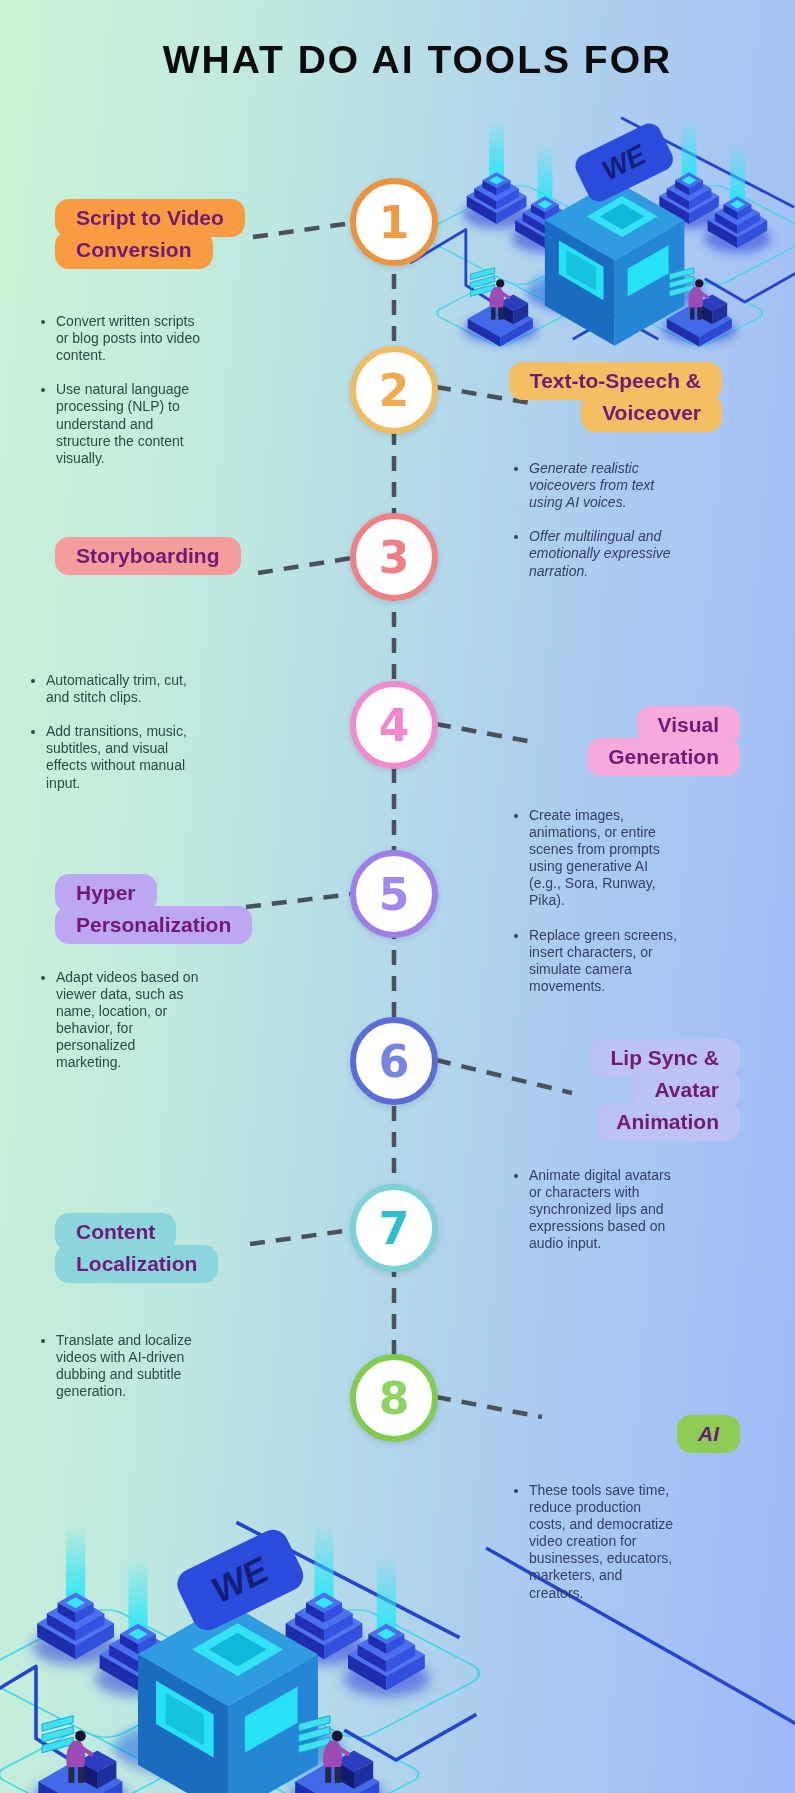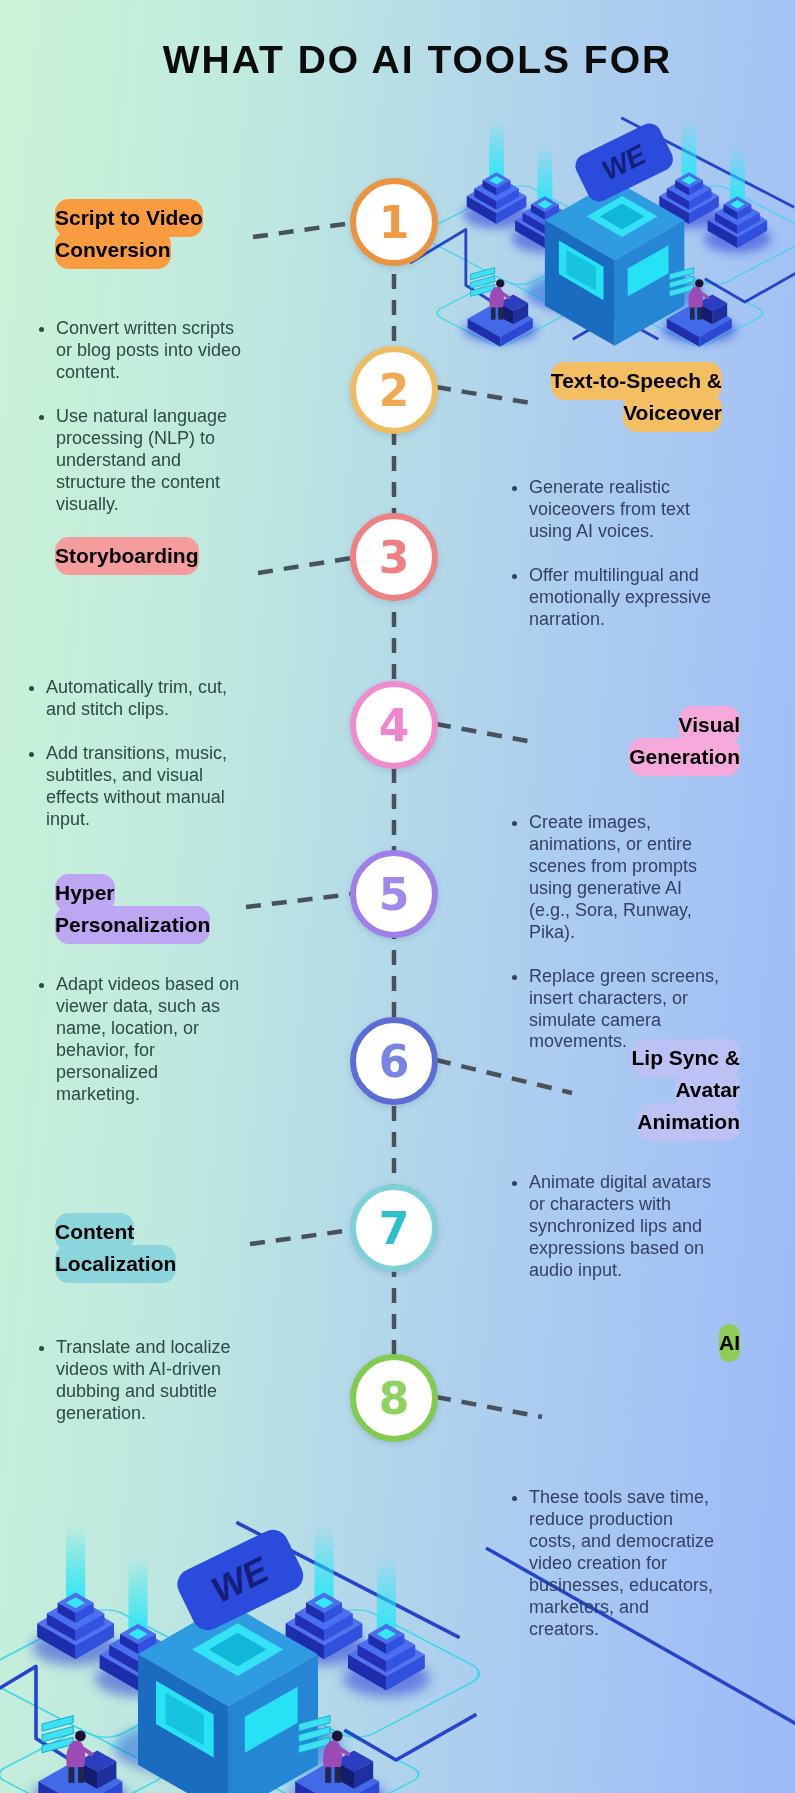--- a/index.html
+++ b/index.html
@@ -11,55 +11,55 @@
   .title{
     position:absolute;top:34px;left:12px;width:100%;text-align:center;z-index:3;
     font-weight:bold;font-size:39px;line-height:52px;letter-spacing:2px;color:#0c0c0c;padding-left:8px;
   }
   #decor{position:absolute;inset:0;z-index:1;}
   .step{position:static;}
   .badge{position:absolute;display:flex;flex-direction:column;z-index:4;}
   .badge-left{align-items:flex-start;}
   .badge-right{align-items:flex-end;text-align:right;}
   .bl{
-    background:var(--badge);padding:4px 0;border-radius:14px;margin-top:-6px;
-    font-size:21px;font-weight:bold;color:#000000;white-space:nowrap;line-height:30px;
+    background:var(--badge);padding:4px 21px;border-radius:14px;margin-top:-6px;
+    font-size:21px;font-weight:bold;color:#701a75;white-space:nowrap;line-height:30px;
   }
   .bl:first-child{margin-top:0;}
   .circle{
     position:absolute;width:76px;height:76px;border:6px solid var(--ring);border-radius:50%;
     background:#ffffff;display:flex;align-items:center;justify-content:center;z-index:5;
     box-shadow:0 2px 6px rgba(30,50,90,.15);
   }
   .num{font-size:44px;font-weight:bold;color:var(--num);font-family:"DejaVu Sans",sans-serif;}
   ul.bullets{
-    position:absolute;margin:0;padding-left:24px;font-size:18px;line-height:1.22;
+    position:absolute;margin:0;padding-left:24px;font-size:14px;line-height:1.22;
     white-space:pre-line;z-index:3;
   }
   ul.bullets li{margin:0;}
   .left-text{color:#2d4a45;}
   .right-text{color:#333f63;}
 
   .st1{--badge:#f89b41;--ring:#ec9340;--num:#f09a45;}
   .st2{--badge:#f4bf63;--ring:#eebd63;--num:#f0ab52;}
   .st3{--badge:#f59d9d;--ring:#ee8184;--num:#ef7f84;}
   .st4{--badge:#f6aadb;--ring:#ef8ccd;--num:#f186cd;}
   .st5{--badge:#bda6f2;--ring:#9f7eea;--num:#a287ec;}
   .st6{--badge:#bcc2f3;--ring:#5c6cd6;--num:#7884e2;}
   .st7{--badge:#8bd6dc;--ring:#7dd1d7;--num:#2fbfca;}
   .st8{--badge:#8ecd55;--ring:#82ca50;--num:#8ed35f;}
 
   .s1-badge{left:55px;top:199px;}   .s1-circle{left:350px;top:178px;}  .s1-list{left:32px;top:296px;width:276px;}
-  .s2-badge{right:73px;top:362px;}  .s2-circle{left:350px;top:346px;}  .s2-list{left:505px;top:455px;width:250px;}
+  .s2-badge{right:73px;top:362px;}  .s2-circle{left:350px;top:346px;}  .s2-list{left:505px;top:443px;width:250px;font-style:italic;}
   .s3-badge{left:55px;top:537px;}   .s3-circle{left:350px;top:513px;}  .s3-list{left:22px;top:655px;width:276px;}
   .s4-badge{right:55px;top:706px;}  .s4-circle{left:350px;top:681px;}  .s4-list{left:505px;top:790px;width:272px;}
   .s5-badge{left:55px;top:874px;}   .s5-circle{left:350px;top:850px;}  .s5-list{left:32px;top:952px;width:276px;}
   .s6-badge{right:55px;top:1039px;} .s6-circle{left:350px;top:1017px;} .s6-list{left:505px;top:1150px;width:272px;}
   .s7-badge{left:55px;top:1213px;}  .s7-circle{left:350px;top:1184px;} .s7-list{left:32px;top:1315px;width:276px;}
-  .s8-badge{right:55px;top:1324px;} .s8-circle{left:350px;top:1354px;} .s8-list{left:505px;top:1465px;width:280px;}
+  .s8-badge{right:55px;top:1415px;font-style:italic;} .s8-circle{left:350px;top:1354px;} .s8-list{left:505px;top:1465px;width:280px;}
 </style>
 </head>
 <body>
 
 <div class="page">
 
   <svg id="decor" width="795" height="1793" viewBox="0 0 795 1793" aria-hidden="true">
     <defs>
       <linearGradient id="beamG" x1="0" y1="1" x2="0" y2="0">
         <stop offset="0" stop-color="#2ae6f6" stop-opacity="0.95"></stop>

